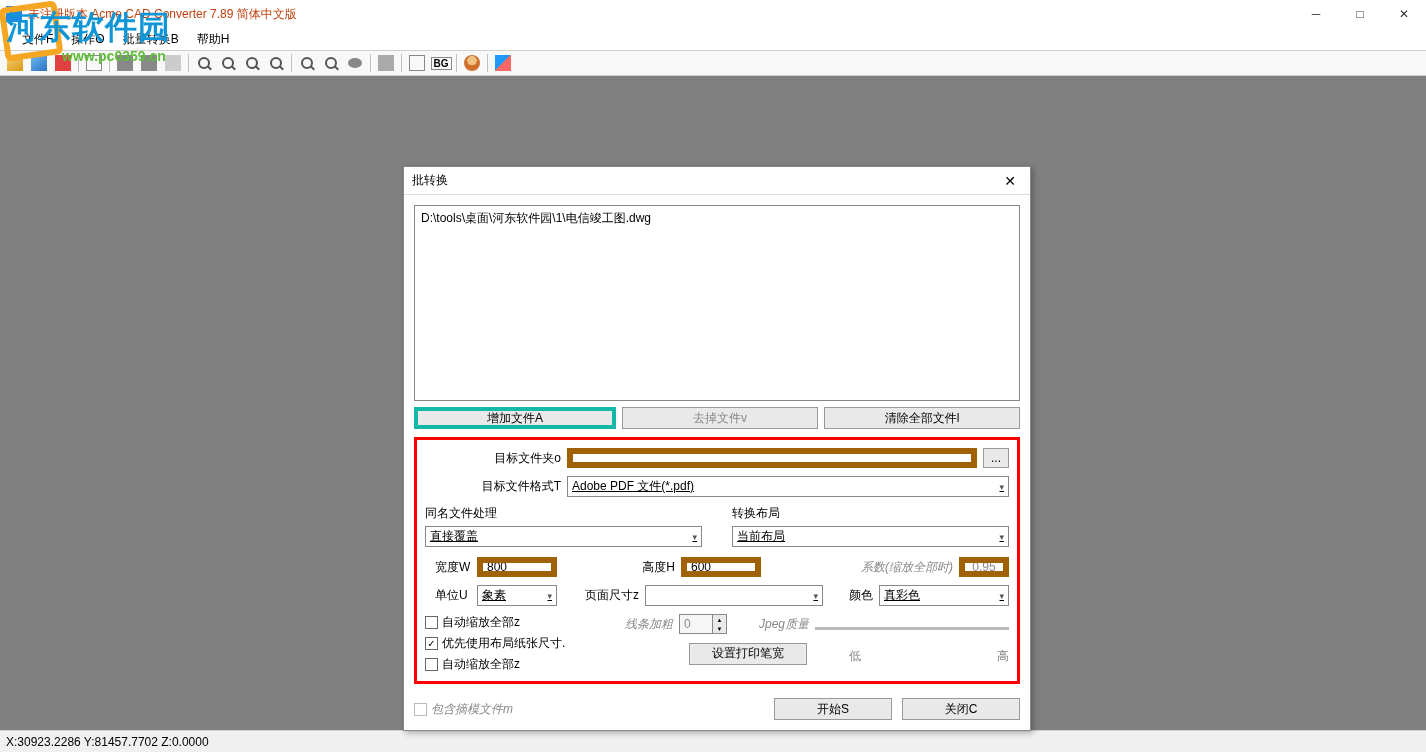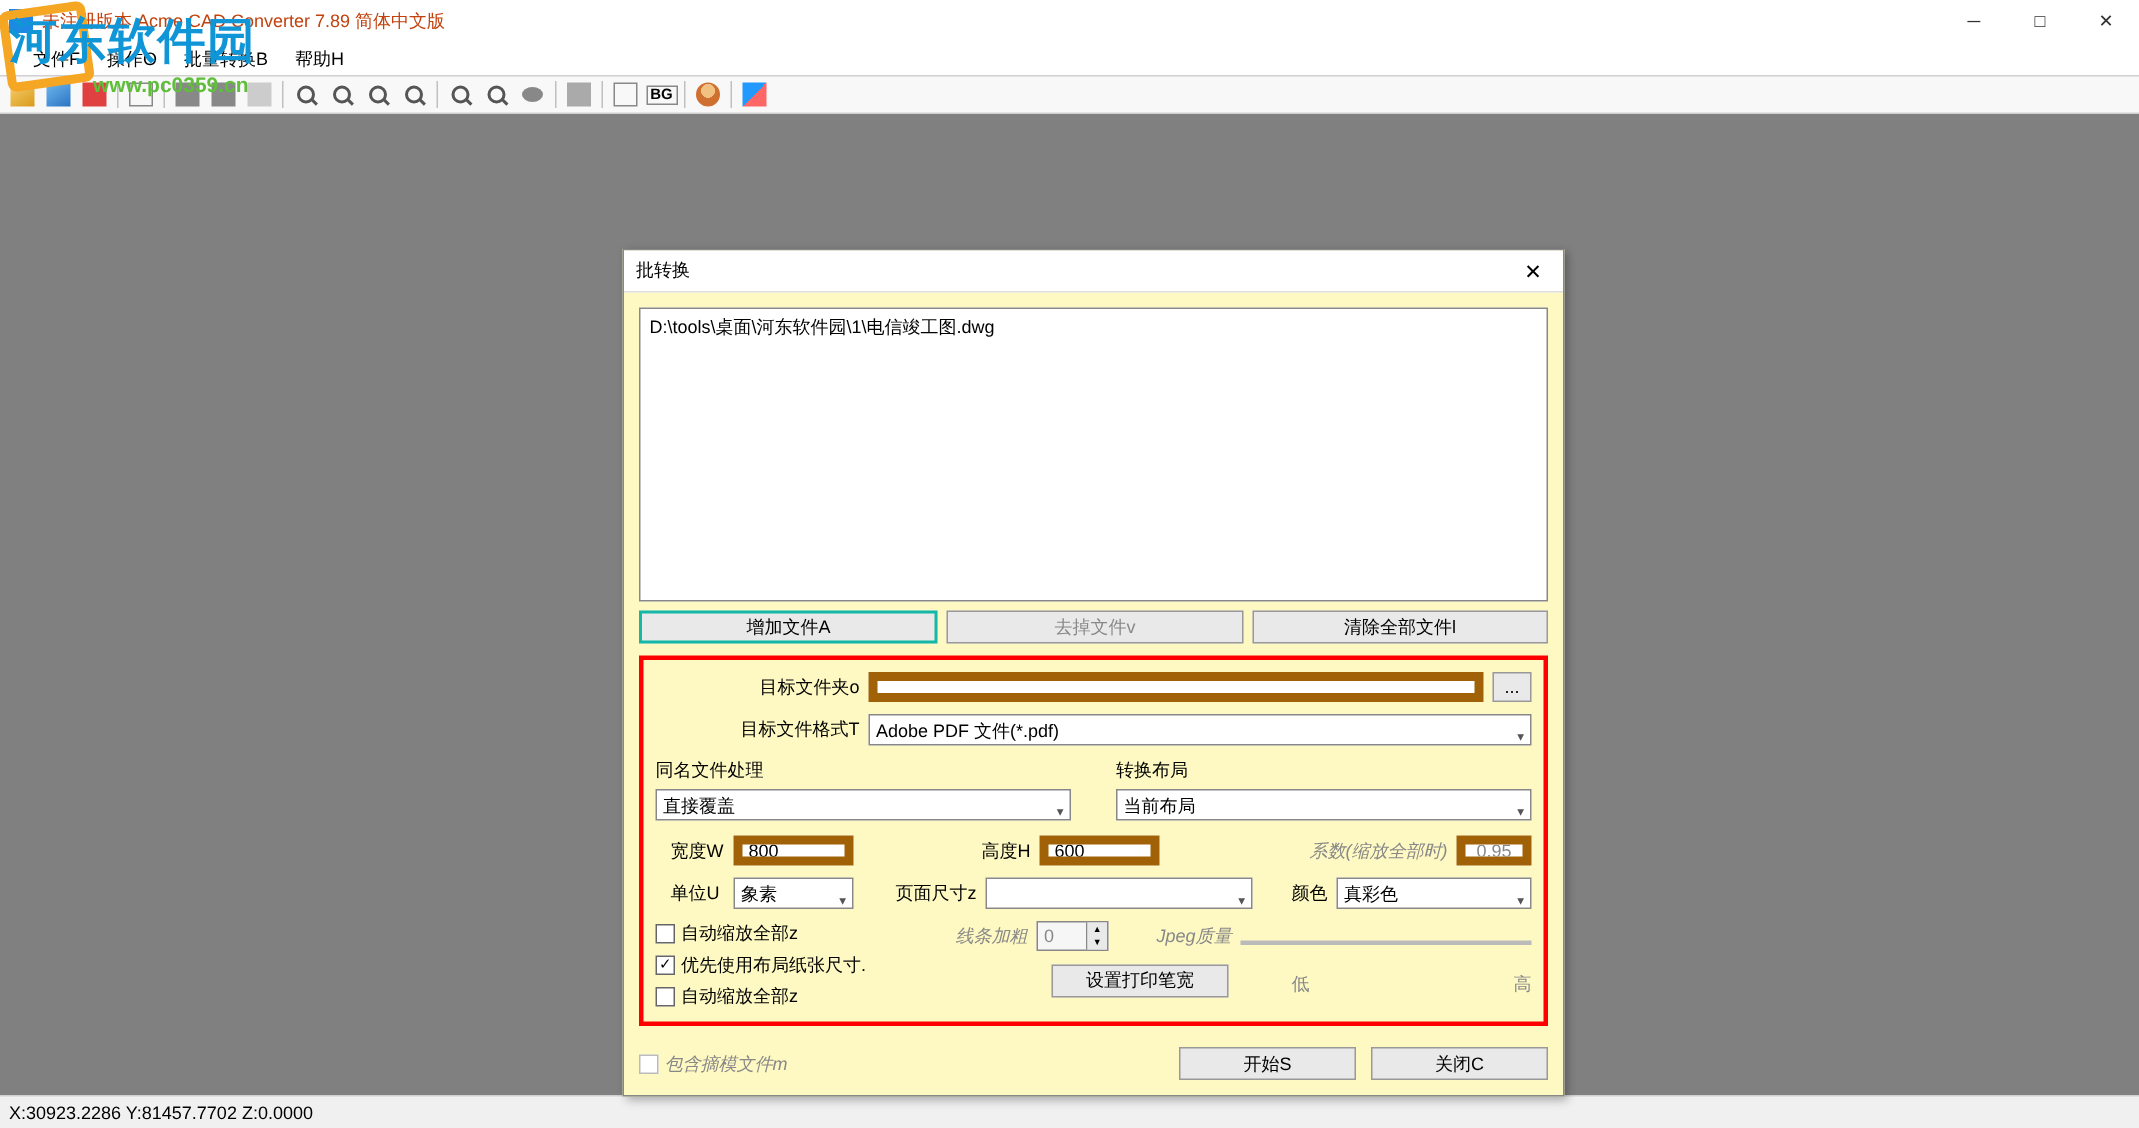--- a/index.html
+++ b/index.html
@@ -16,35 +16,35 @@
 .menu-item { padding: 2px 8px; }
 
 .toolbar { height: 26px; border-top: 1px solid #d0d0d0; border-bottom: 1px solid #d0d0d0; display: flex; align-items: center; padding: 0 4px; gap: 2px; background: #f8f8f8; }
 .tool-btn { width: 22px; height: 22px; display: flex; align-items: center; justify-content: center; }
 .tool-sep { width: 1px; height: 18px; background: #c0c0c0; margin: 0 2px; }
 .canvas { background: #808080; height: 654px; position: relative; }
 
 .statusbar { height: 22px; background: #f0f0f0; border-top: 1px solid #d0d0d0; display: flex; align-items: center; padding: 0 6px; }
 
 
-.dialog { position: absolute; left: 415px; top: 90px; width: 628px; background: #fef9c3; border: 1px solid #888; box-shadow: 2px 2px 6px rgba(0,0,0,.3); }
+.dialog { position: absolute; left: 403px; top: 90px; width: 628px; background: #ffffff; border: 1px solid #888; box-shadow: 2px 2px 6px rgba(0,0,0,.3); }
 .dialog-title { height: 28px; background: #fff; border-bottom: 1px solid #ddd; display: flex; align-items: center; padding: 0 8px; justify-content: space-between; }
 .dialog-close { width: 24px; height: 24px; display: flex; align-items: center; justify-content: center; font-size: 14px; }
 .dialog-body { padding: 10px; }
 .file-list { width: 100%; height: 196px; background: #fff; border: 1px solid #888; padding: 4px 6px; overflow: auto; }
 .btn-row { display: flex; gap: 6px; margin: 6px 0 0; }
 .btn { flex: 1; height: 22px; border: 1px solid #999; background: #e9e9e9; display: flex; align-items: center; justify-content: center; }
-.btn.primary { border: 2px solid #14b8a6; }
+.btn.primary { border: 4px solid #14b8a6; }
 .btn.disabled { color: #888; }
 
 .red-box { border: 3px solid #ff0000; padding: 8px; margin-top: 8px; }
 .form-row { display: flex; align-items: center; margin-bottom: 8px; gap: 6px; }
 .label { text-align: right; }
 .input-text { height: 20px; border: 6px solid #a16207; background: #fff; padding: 0 4px; }
-.select { height: 21px; border: 1px solid #888; background: #fff; padding: 0 4px; display: flex; align-items: flex-end; justify-content: space-between; }
+.select { height: 21px; border: 1px solid #888; background: #fff; padding: 0 4px; display: flex; align-items: center; justify-content: space-between; text-decoration: underline; }
 .chev { font-size: 9px; color: #555; }
 .browse-btn { width: 26px; height: 20px; border: 1px solid #999; background: #e9e9e9; display: flex; align-items: center; justify-content: center; }
 
 .two-col { display: flex; gap: 30px; }
 .col { flex: 1; }
 
 .checkbox { display: flex; align-items: center; gap: 4px; }
 .chk-box { width: 13px; height: 13px; border: 1px solid #666; background: #fff; display: flex; align-items: center; justify-content: center; font-size: 10px; line-height: 1; }
 
 .spinner { display: flex; border: 1px solid #888; background: #f6f6f6; height: 20px; }

